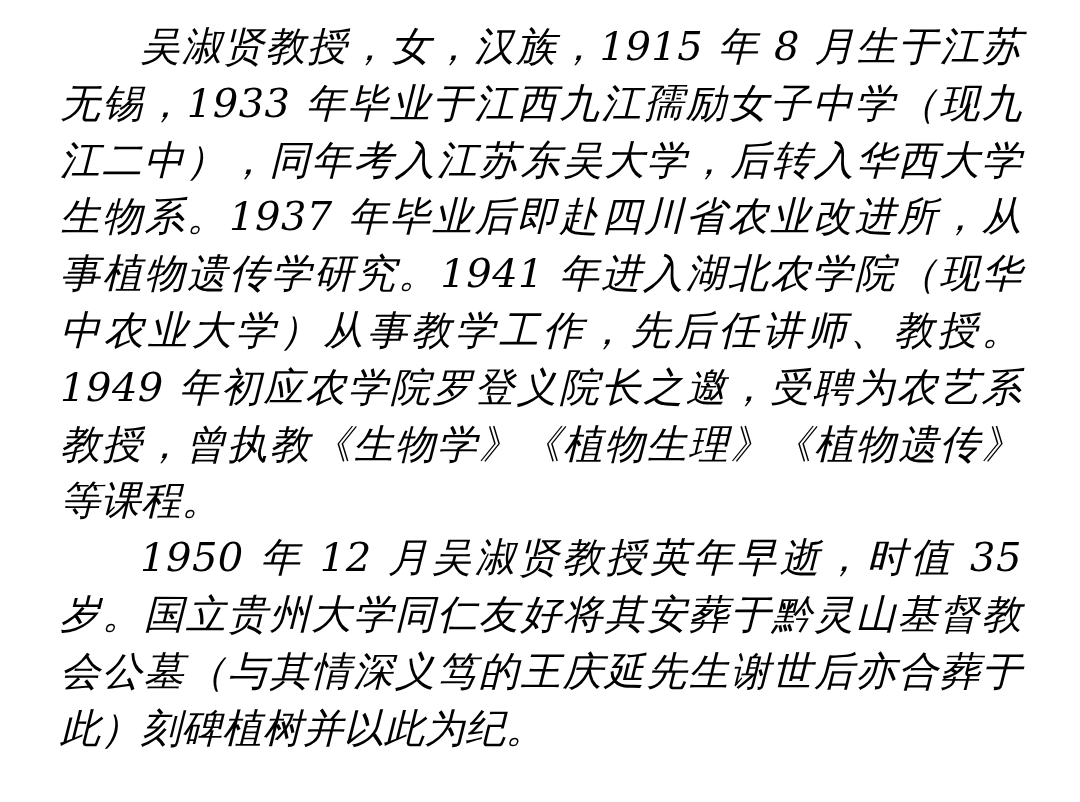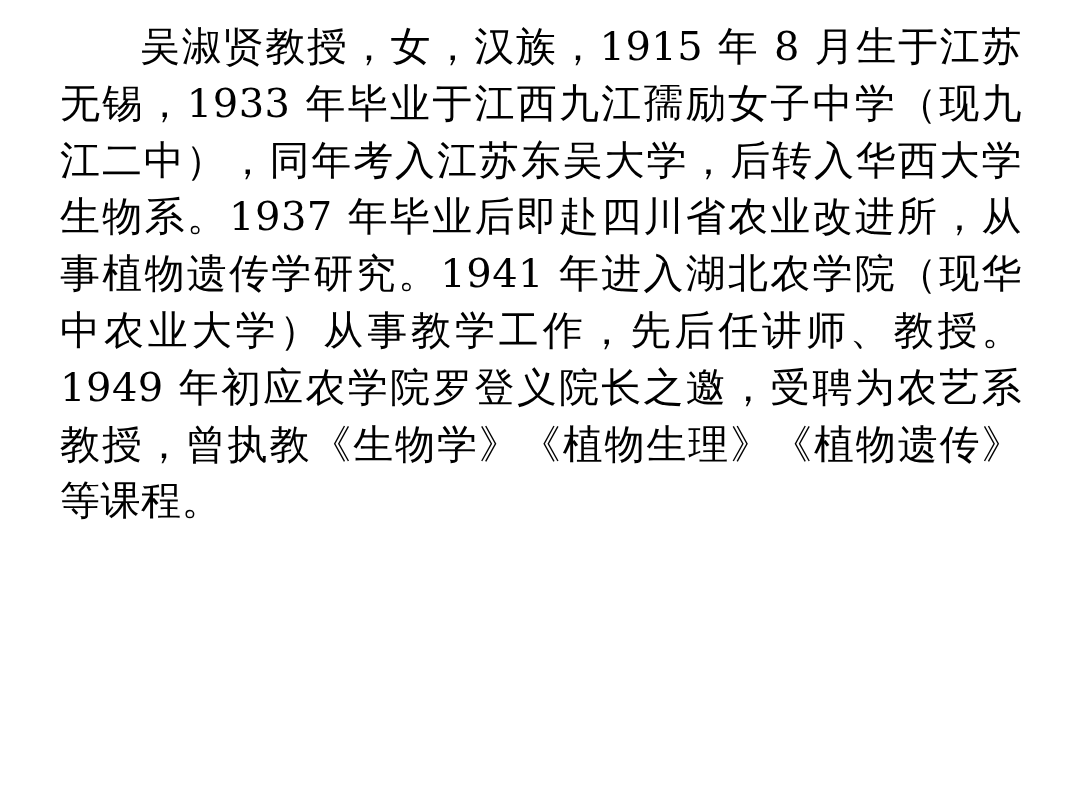--- a/index.html
+++ b/index.html
@@ -13,20 +13,21 @@
     overflow: hidden;
     font-family: "DejaVu Serif", "Liberation Serif", serif;
     color: #000000;
   }
   .page {
     box-sizing: border-box;
     width: 1080px;
     height: 802px;
     padding: 18px 58px 0 60px;
     background: #ffffff;
+    font-style: italic;
   }
   .body-text {
     font-size: 40px;
     line-height: 1.42;
     text-align: justify;
     text-justify: inter-ideograph;
     letter-spacing: 0.5px;
     font-weight: 400;
   }
   .para {
@@ -36,15 +37,16 @@
   .para + .para {
     margin-top: 0;
   }
 </style>
 </head>
 <body>
 
 <div class="page">
   <div class="body-text">
     <p class="para">吴淑贤教授，女，汉族，1915 年 8 月生于江苏无锡，1933 年毕业于江西九江孺励女子中学（现九江二中），同年考入江苏东吴大学，后转入华西大学生物系。1937 年毕业后即赴四川省农业改进所，从事植物遗传学研究。1941 年进入湖北农学院（现华中农业大学）从事教学工作，先后任讲师、教授。1949 年初应农学院罗登义院长之邀，受聘为农艺系教授，曾执教《生物学》《植物生理》《植物遗传》等课程。</p>
+    <p class="para">1950 年 12 月吴淑贤教授英年早逝，时值 35 岁。国立贵州大学同仁友好将其安葬于黔灵山基督教会公墓（与其情深义笃的王庆延先生谢世后亦合葬于此）刻碑植树并以此为纪。</p>
 
   </div>
 </div>
 
 </body></html>

